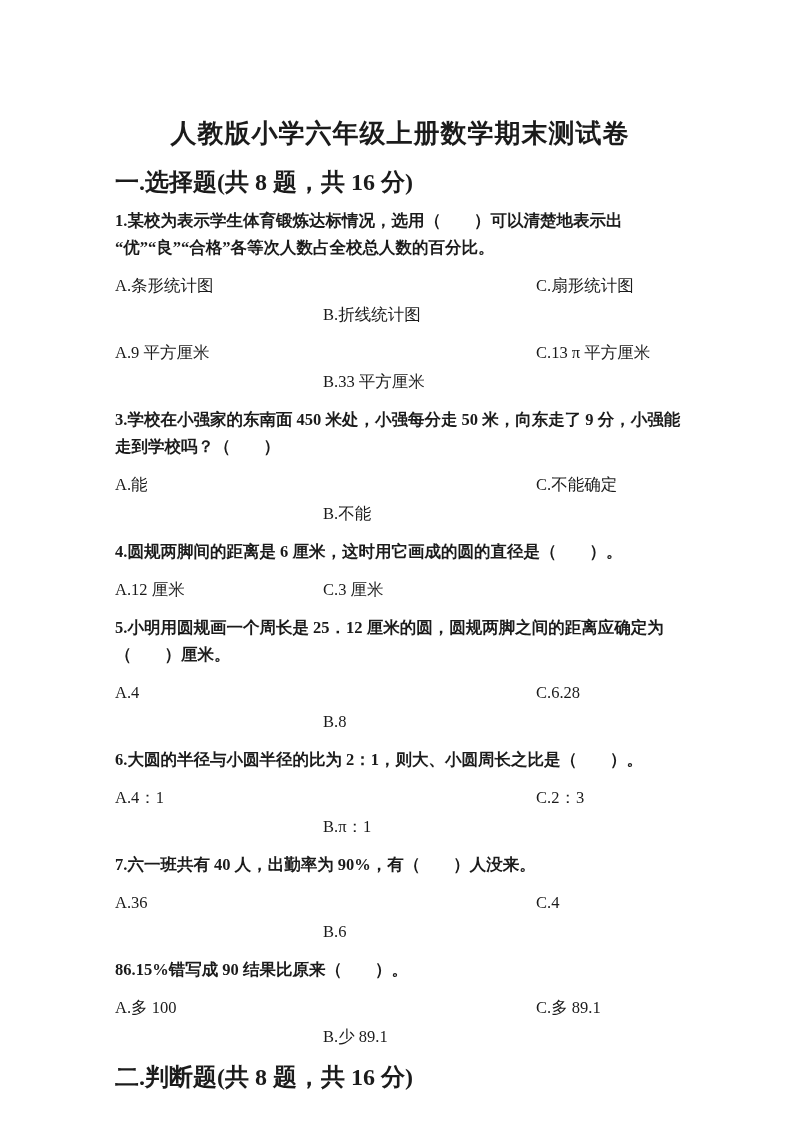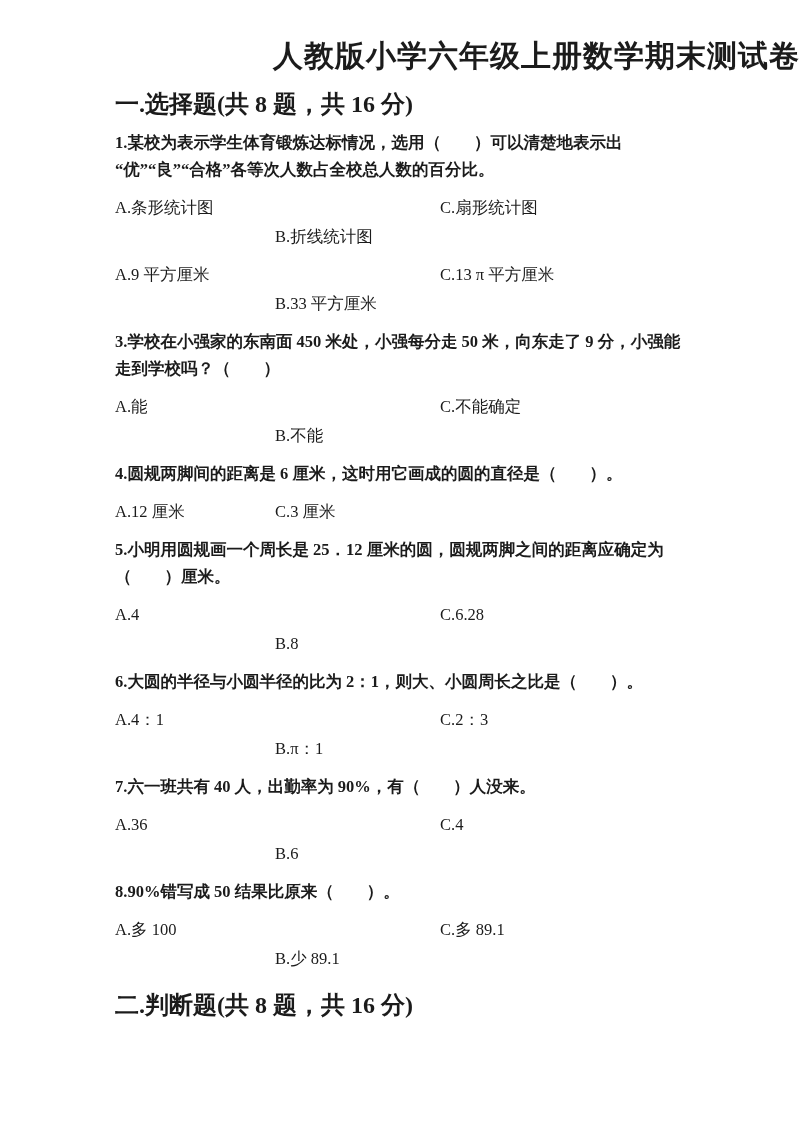--- a/index.html
+++ b/index.html
@@ -7,48 +7,49 @@
     width: 800px;
     height: 1131px;
     background: #ffffff;
     color: #1b1b1b;
     font-family: "Liberation Serif", "DejaVu Serif", serif;
     overflow: hidden;
   }
   .page { width: 800px; height: 1131px; background: #ffffff; }
   .title {
     margin: 0;
-    padding-top: 40px;
-    font-size: 30px;
+    padding-top: 118px;
+    font-size: 26px;
     line-height: 31px;
     font-weight: bold;
-    text-align: right;
+    text-align: center;
     letter-spacing: 1px;
   }
   .content {
     margin: 22px 80px 0 115px;
     font-size: 16.5px;
   }
   .sec {
     font-size: 24px;
     font-weight: bold;
     margin: 0 0 13px 0;
     line-height: 23px;
   }
-  .sec2 { margin-top: 22px; margin-bottom: 15px; }
+  .sec2 { margin-top: 16px; margin-bottom: 15px; }
   .q {
     margin: 0 0 11px 0;
     line-height: 27px;
     white-space: pre-wrap;
     font-weight: bold;
   }
   .opts {
     display: flex;
     margin: 0 0 11px 0;
     line-height: 27px;
+    gap: 48px;
   }
   .opt-a { width: 160px; flex: 0 0 auto; }
   .opt-b { width: 165px; flex: 0 0 auto; margin-top: 29px; }
   .opt-c { flex: 1; }
   .judge p {
     margin: 0;
     line-height: 25px;
     white-space: pre-wrap;
   }
 </style>
@@ -120,21 +121,21 @@
     <div class="qblock">
       <p class="q">7.六一班共有 40 人，出勤率为 90%，有（　　）人没来。</p>
       <div class="opts">
         <span class="opt-a">A.36</span>
         <span class="opt-b">B.6</span>
         <span class="opt-c">C.4</span>
       </div>
     </div>
 
     <div class="qblock">
-      <p class="q">8.90%错写成 50 结果比原来（　　）。</p>
+      <p class="q">86.15%错写成 90 结果比原来（　　）。</p>
       <div class="opts">
         <span class="opt-a">A.多 100</span>
         <span class="opt-b">B.少 89.1</span>
         <span class="opt-c">C.多 89.1</span>
       </div>
     </div>
 
     <h2 class="sec sec2">二.判断题(共 8 题，共 16 分)</h2>
 
 

